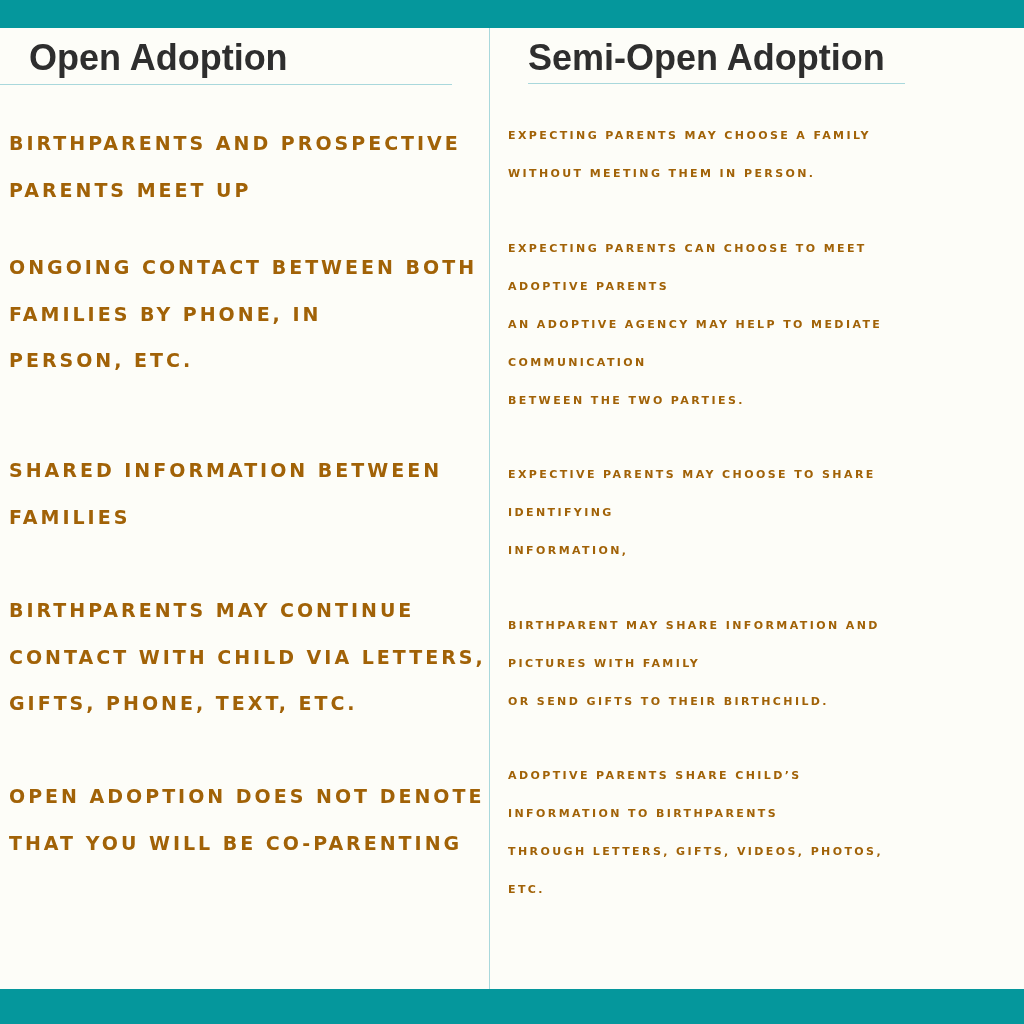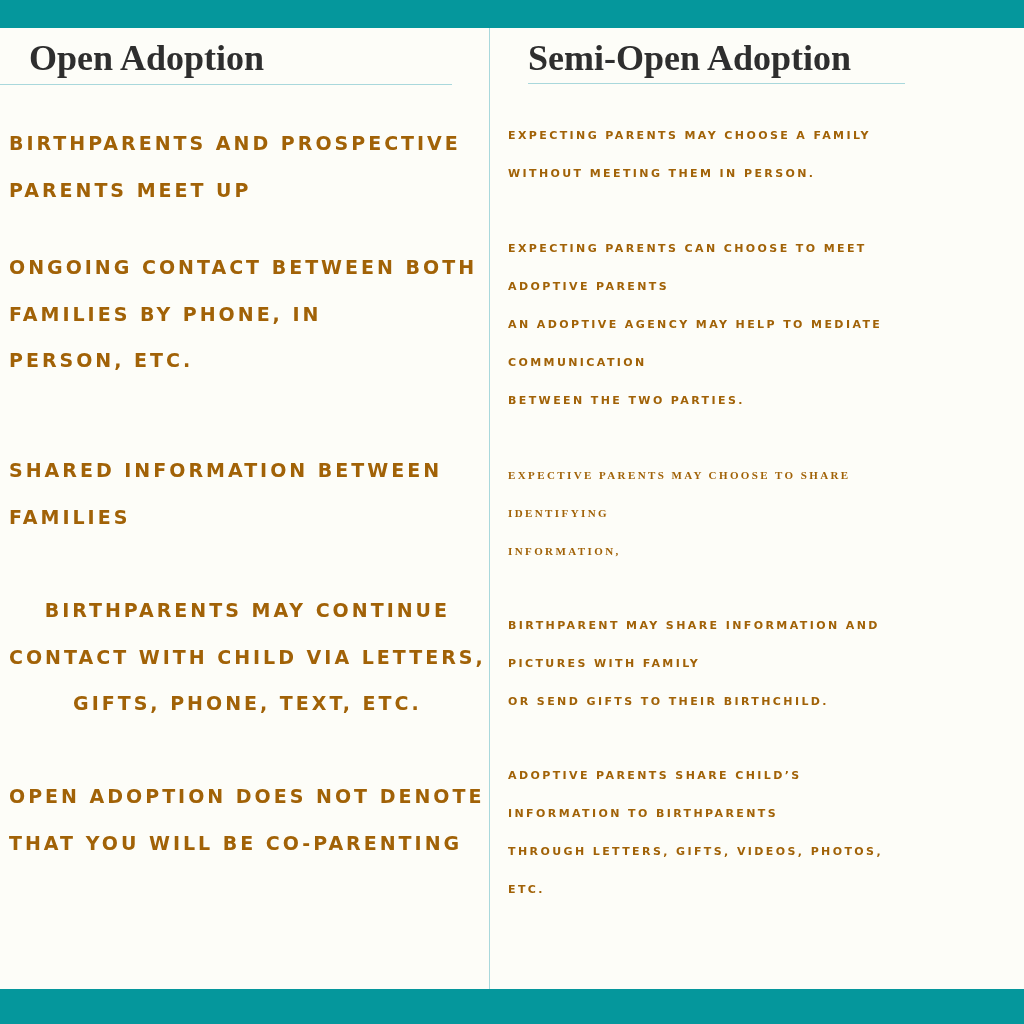--- a/index.html
+++ b/index.html
@@ -7,21 +7,21 @@
     width: 1024px; height: 1024px; position: relative; overflow: hidden;
     background: #fdfdf8;
     font-family: "DejaVu Sans", sans-serif;
   }
   .top-bar { position: absolute; left: 0; top: 0; width: 1024px; height: 28px; background: #05979c; }
   .bottom-bar { position: absolute; left: 0; top: 989px; width: 1024px; height: 35px; background: #05979c; }
   .divider { position: absolute; left: 489px; top: 28px; width: 1px; height: 961px; background: #a9d8dc; }
 
   .heading {
     position: absolute; margin: 0;
-    font-family: Liberation Serif, serif; font-weight: bold;
+    font-family: Liberation Sans, sans-serif; font-weight: bold;
     font-size: 36px; color: #2e2e2e; letter-spacing: 0px; line-height: 44px;
   }
   .h-left { left: 29px; top: 36px; }
   .h-right { left: 528px; top: 36px; }
   .rule { position: absolute; height: 1px; background: #a9d8dc; }
   .rule-left { left: 0; top: 84px; width: 452px; }
   .rule-right { left: 528px; top: 83px; width: 377px; }
 
   .col { position: absolute; }
   .col-left { left: 9px; top: 120px; width: 475px; }
@@ -54,21 +54,21 @@
   </div>
   <div class="item" style="position:absolute; top:124px;">
     <span class="line">ONGOING CONTACT BETWEEN BOTH</span>
     <span class="line">FAMILIES BY PHONE, IN</span>
     <span class="line">PERSON, ETC.</span>
   </div>
   <div class="item" style="position:absolute; top:327px;">
     <span class="line">SHARED INFORMATION BETWEEN</span>
     <span class="line">FAMILIES</span>
   </div>
-  <div class="item" style="position:absolute; top:467px;text-align:center;">
+  <div class="item" style="position:absolute; top:467px;">
     <span class="line">BIRTHPARENTS MAY CONTINUE</span>
     <span class="line">CONTACT WITH CHILD VIA LETTERS,</span>
     <span class="line">GIFTS, PHONE, TEXT, ETC.</span>
   </div>
   <div class="item" style="position:absolute; top:653px;">
     <span class="line">OPEN ADOPTION DOES NOT DENOTE</span>
     <span class="line">THAT YOU WILL BE CO-PARENTING</span>
   </div>
 </div>
 
@@ -77,21 +77,21 @@
     <span class="line">EXPECTING PARENTS MAY CHOOSE A FAMILY</span>
     <span class="line">WITHOUT MEETING THEM IN PERSON.</span>
   </div>
   <div class="item" style="position:absolute; top:110px;">
     <span class="line">EXPECTING PARENTS CAN CHOOSE TO MEET</span>
     <span class="line">ADOPTIVE PARENTS</span>
     <span class="line">AN ADOPTIVE AGENCY MAY HELP TO MEDIATE</span>
     <span class="line">COMMUNICATION</span>
     <span class="line">BETWEEN THE TWO PARTIES.</span>
   </div>
-  <div class="item" style="position:absolute; top:336px;font-family:Liberation Serif, serif;">
+  <div class="item" style="position:absolute; top:336px;">
     <span class="line">EXPECTIVE PARENTS MAY CHOOSE TO SHARE</span>
     <span class="line">IDENTIFYING</span>
     <span class="line">INFORMATION,</span>
   </div>
   <div class="item" style="position:absolute; top:487px;">
     <span class="line">BIRTHPARENT MAY SHARE INFORMATION AND</span>
     <span class="line">PICTURES WITH FAMILY</span>
     <span class="line">OR SEND GIFTS TO THEIR BIRTHCHILD.</span>
   </div>
   <div class="item" style="position:absolute; top:637px;">

